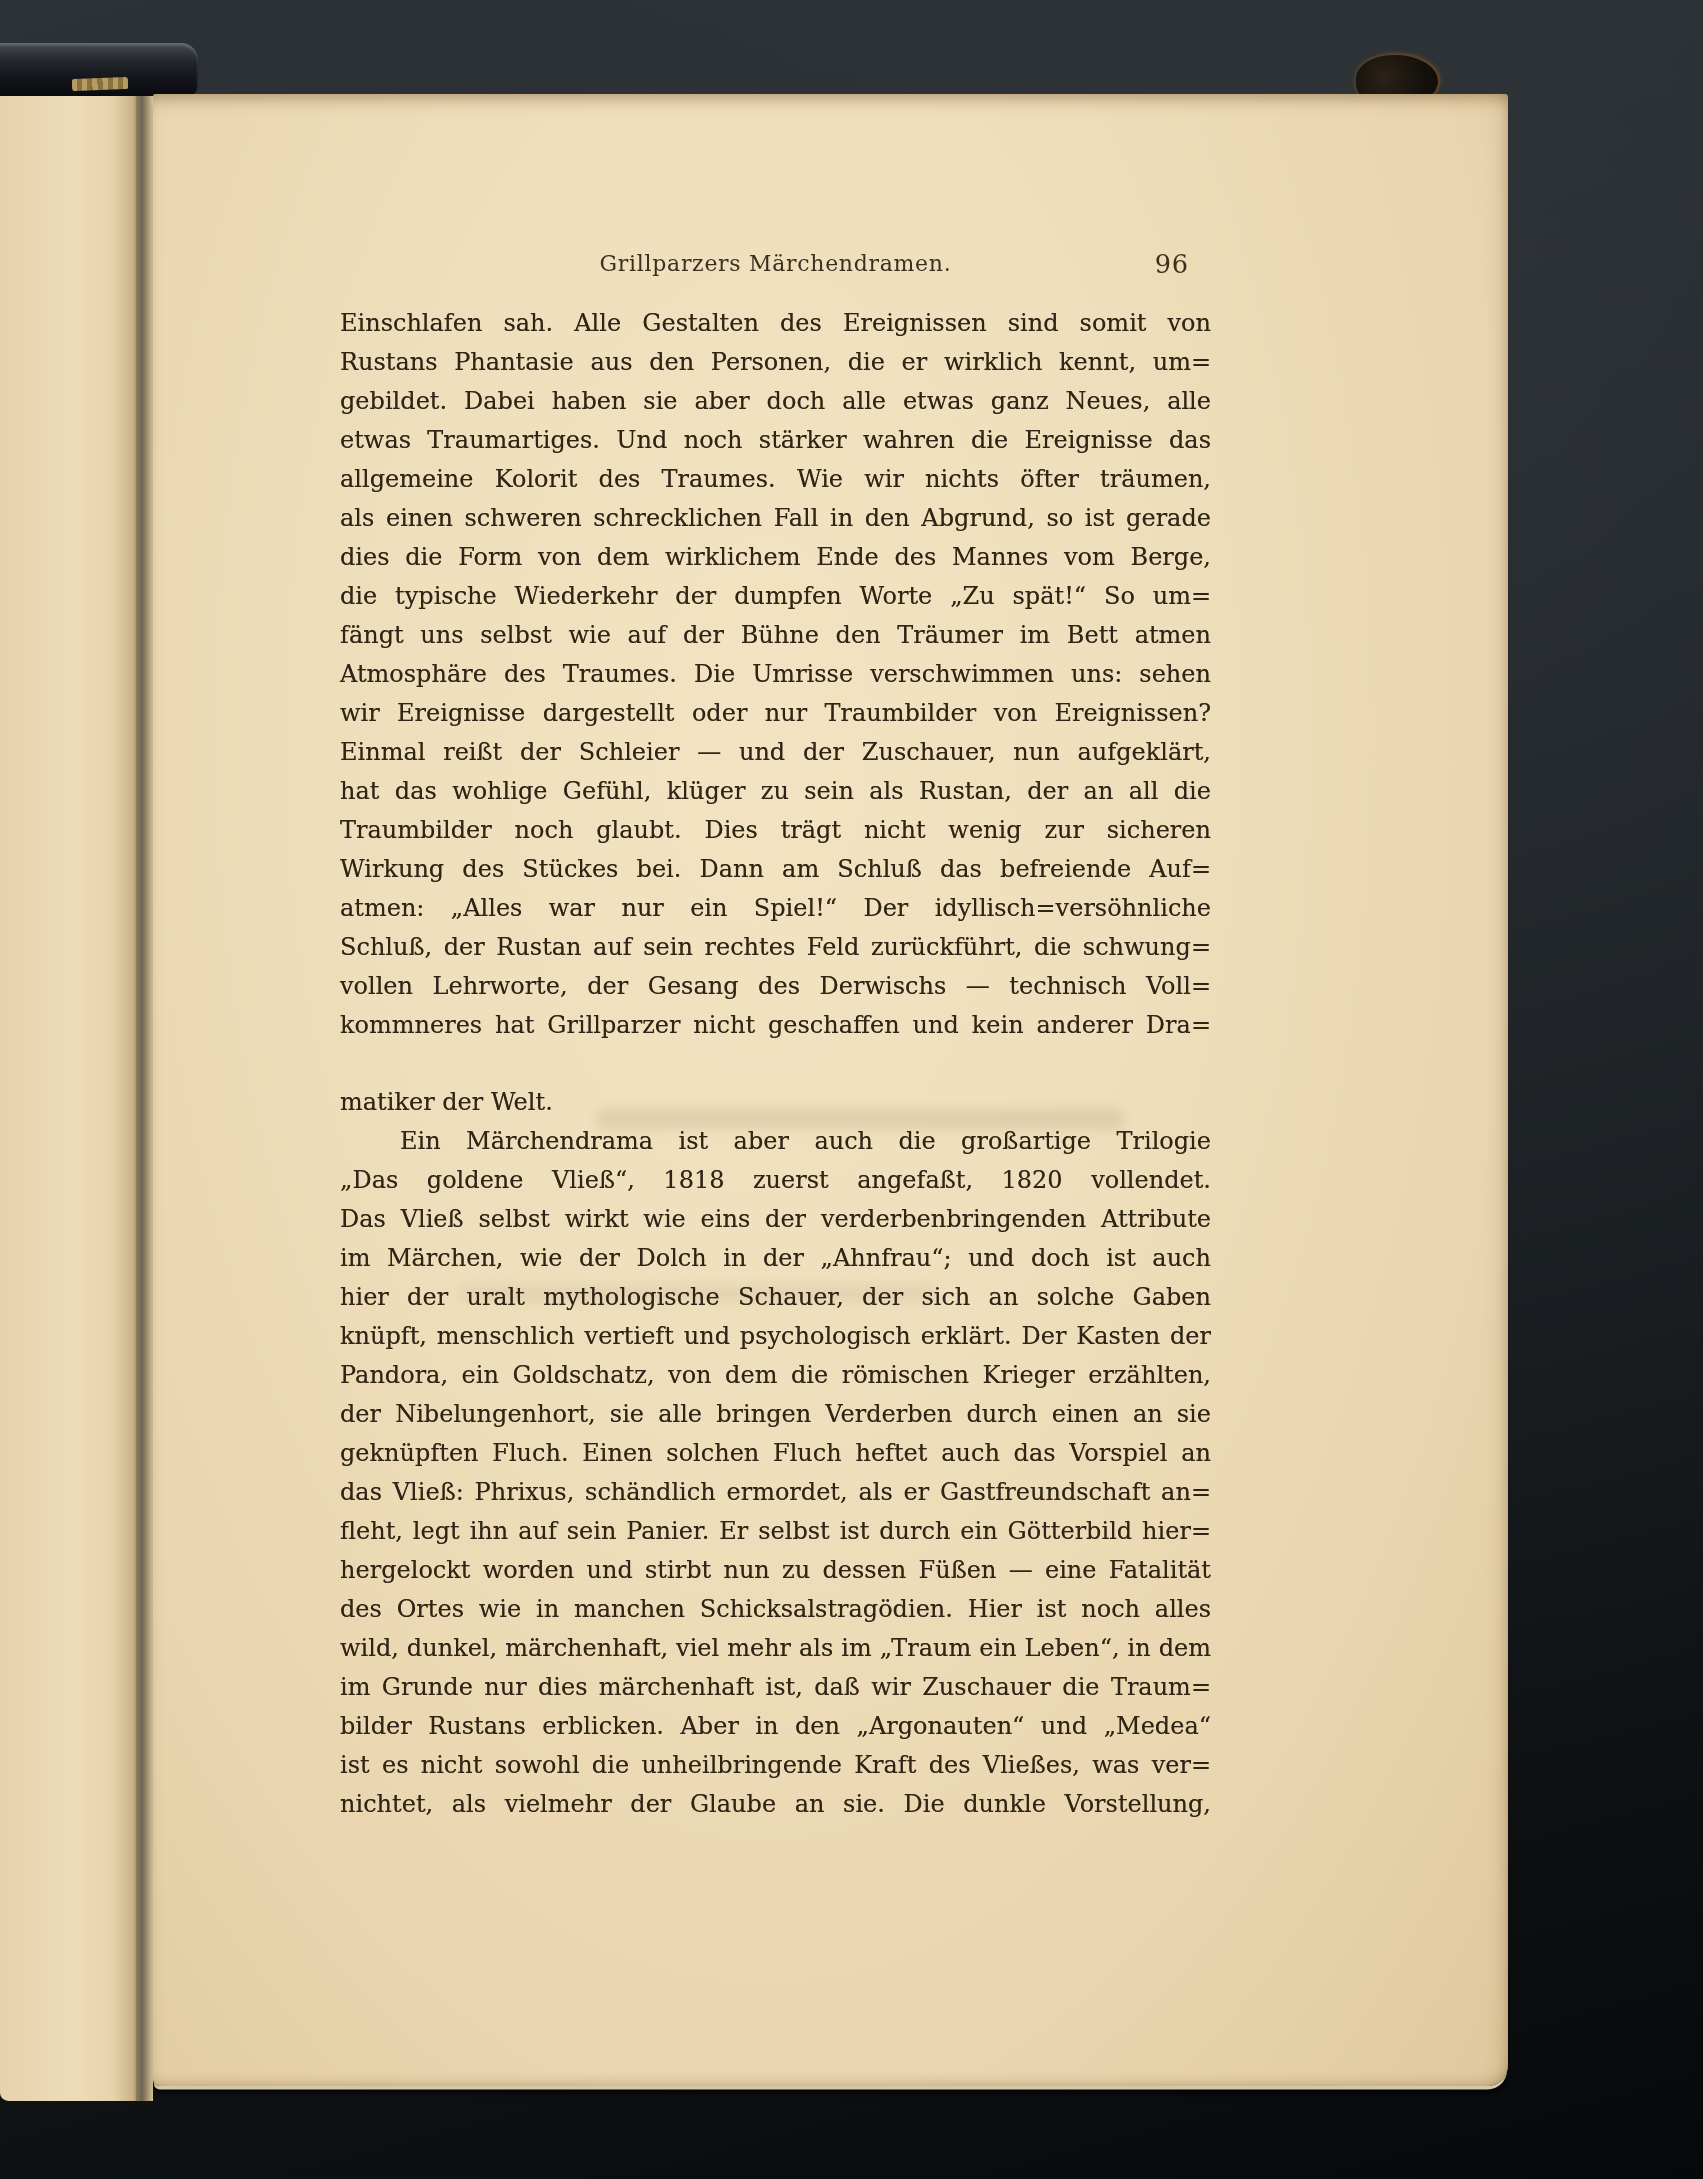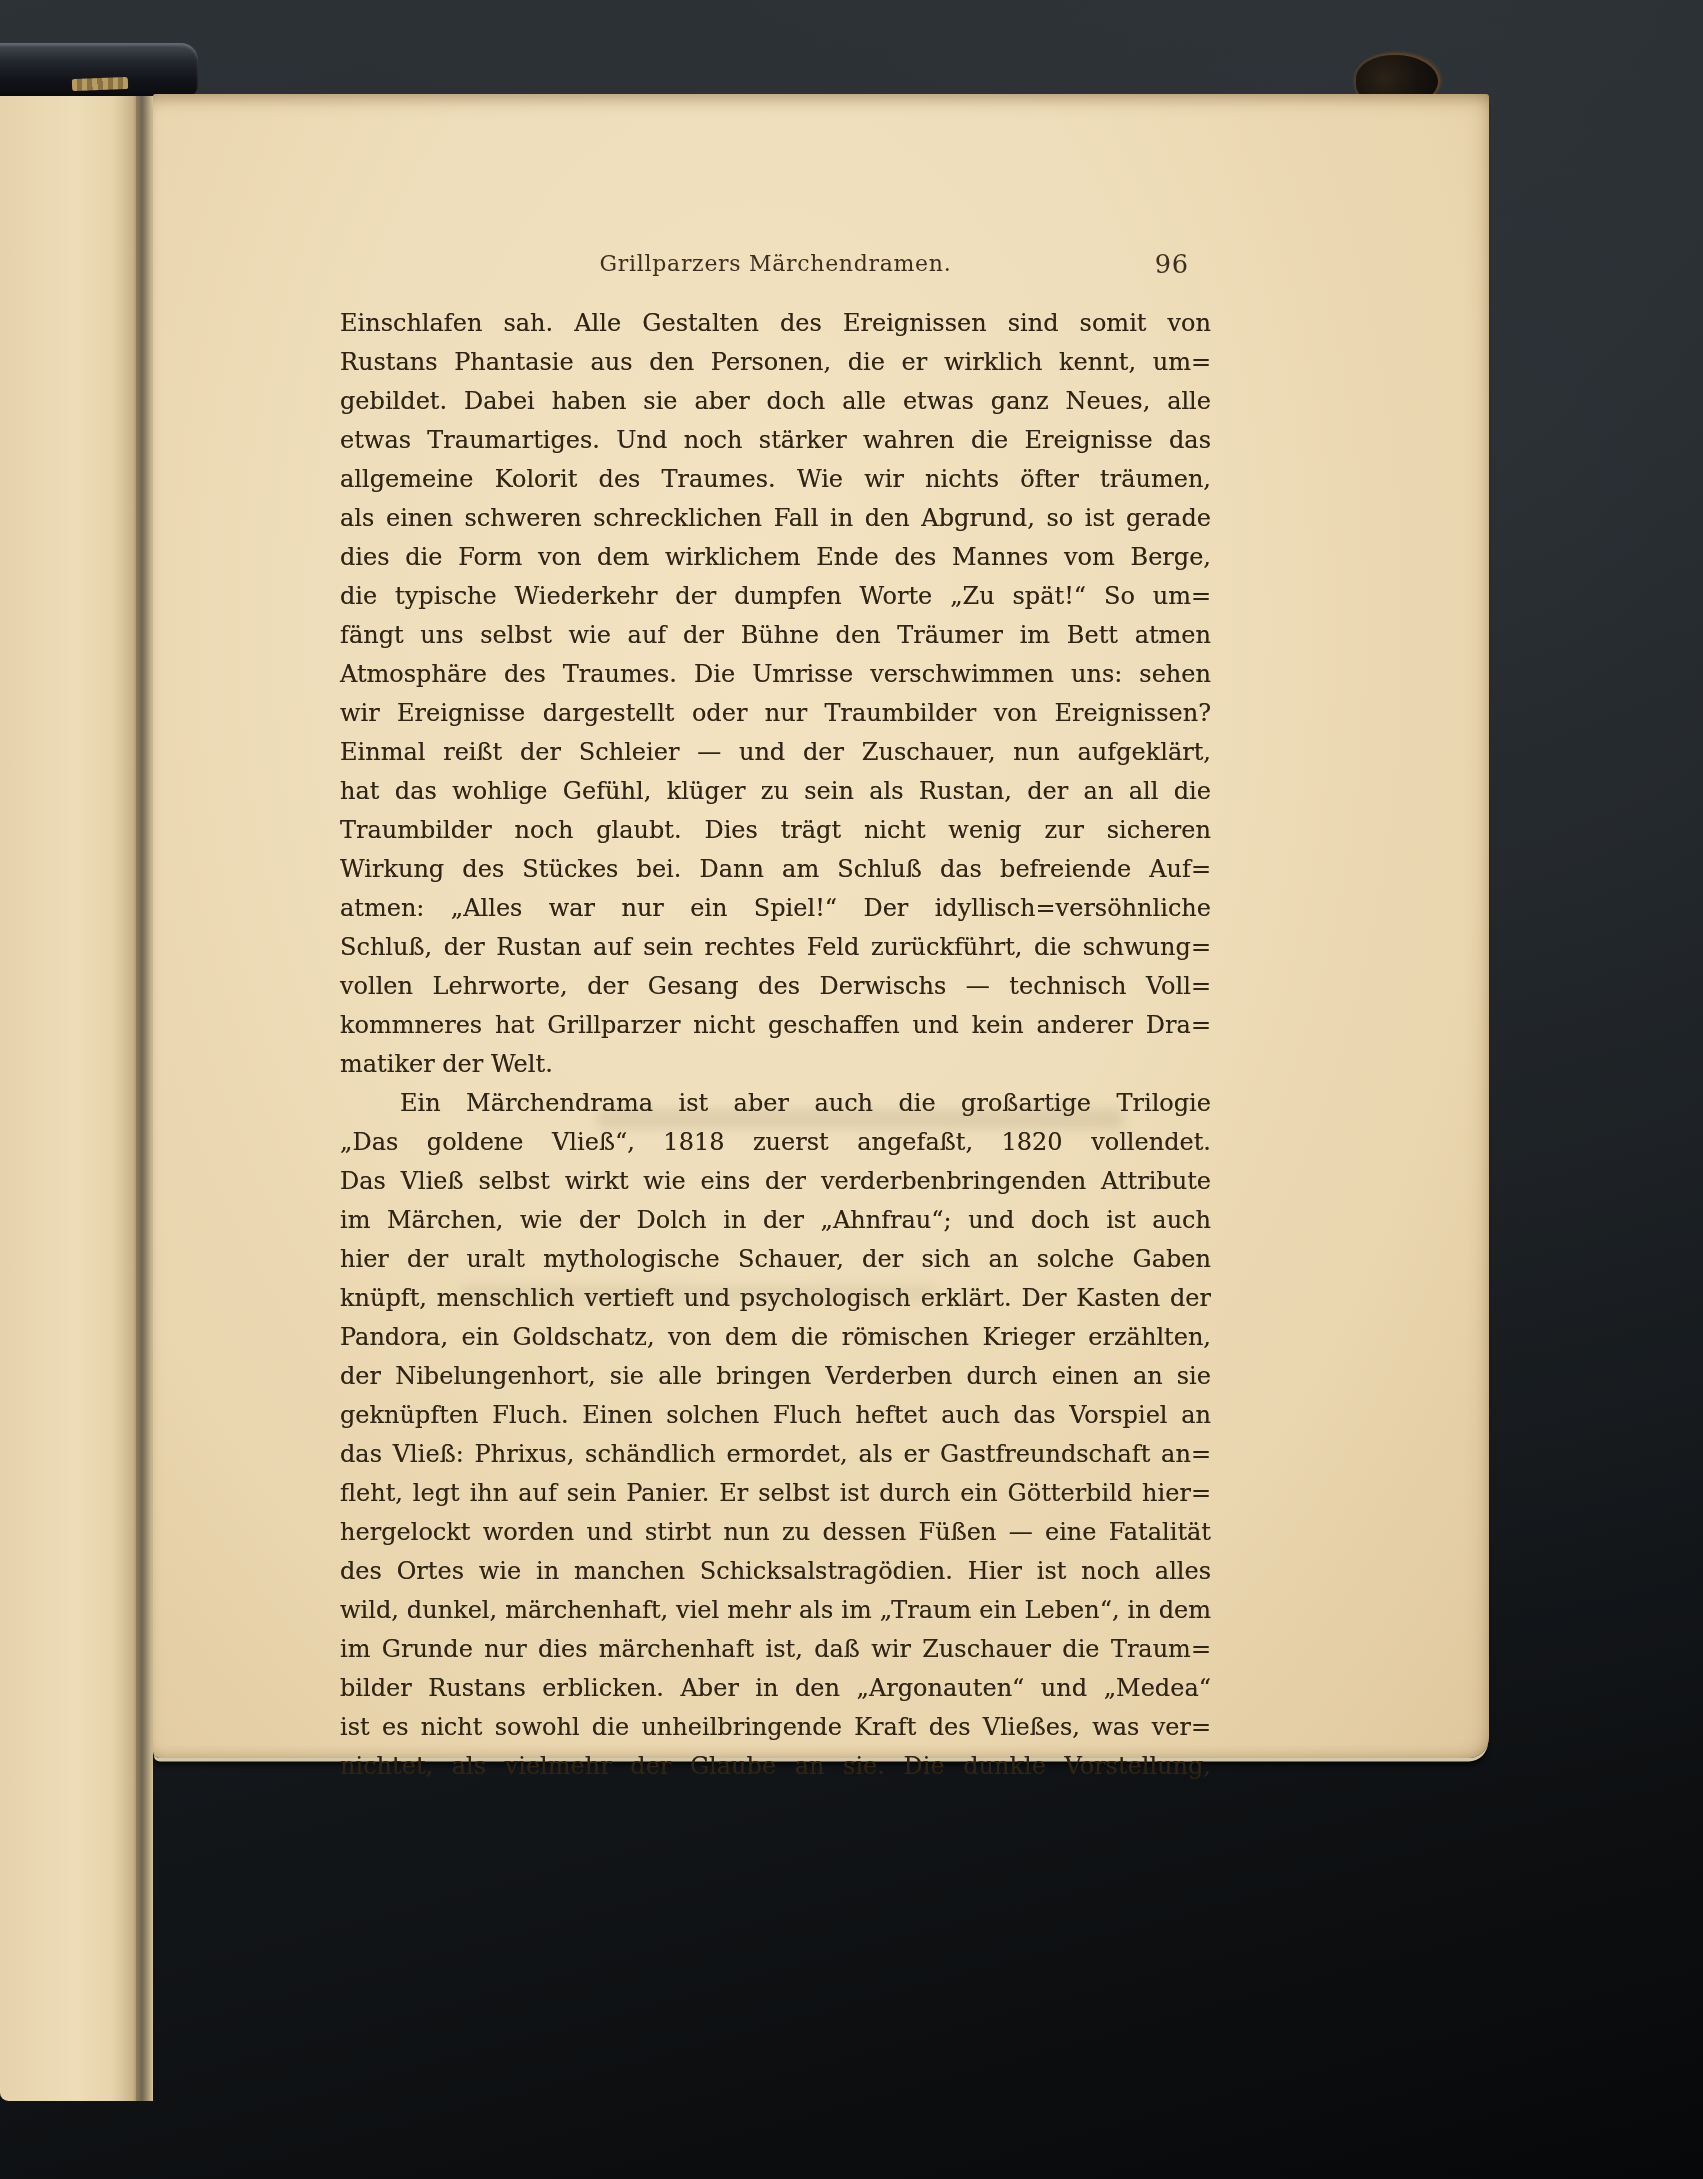--- a/index.html
+++ b/index.html
@@ -17,30 +17,31 @@
     position:absolute;left:0;top:90px;width:138px;height:2011px;
     background:linear-gradient(90deg,#e6d2ad 0%,#eedcb8 55%,#e7d3ab 82%,#c9b38a 96%,#a28a63 100%);
     border-radius:3.4px 0 0 8.5px;
   }
   .gutter{
     position:absolute;left:136px;top:90px;width:17px;height:2011px;
     background:linear-gradient(90deg,#8f7e5d 0%,#6e6654 35%,#9c8e6d 65%,#d6c59e 100%);
   }
   
   .page{
-    position:absolute;left:153px;top:94px;width:1336px;height:1664px;
+    position:absolute;left:153px;top:94px;width:1336px;height:1992px;
     background:
       radial-gradient(ellipse at 45% 32%, #f3e3c2 0%, #efdebb 40%, #e9d5ae 72%, #e0c89d 100%);
     border-radius:2.6px 3.4px 20.4px 6.8px;
     box-shadow:
       inset 0 13.6px 19px -12px rgba(95,64,22,.5),
       inset -10.2px 0 24px -13.6px rgba(90,58,20,.38),
       inset 0 -8.5px 13.6px -10.2px rgba(95,64,22,.35),
       0 4.3px 0 -0.9px #d5c8aa,
       0 10.2px 5.1px -3.4px rgba(0,0,0,.7);
+    padding-left: 19px;
   }
   
   .cover-tl{
     position:absolute;left:-20.4px;top:43px;width:218px;height:53px;
     border-radius:8.5px 17px 10.2px 6.8px;
     background:linear-gradient(180deg,#474c53 0%,#23262c 35%,#121419 70%,#0a0b0f 100%);
     box-shadow:inset 0 2.6px 2.6px rgba(160,168,178,.35);
   }
   .headband{
     position:absolute;left:72px;top:78px;width:56px;height:12px;
@@ -68,21 +69,21 @@
   .text-block{
     position:absolute;left:187px;top:210px;width:871px;
     color:#2f2415;font-size:24px;line-height:39px;
   }
   .line{
     text-align:justify;
     text-align-last:justify;
     white-space:normal;
     text-shadow:0 0 0.4px rgba(47,36,21,.55);
   }
-  .line.last{text-align-last:left;}
+  .line.last{text-align-last:left;margin-top:38px;}
   .line.indent{text-indent:60px;}
   
   .smudge{
     position:absolute;background:rgba(118,106,74,.14);filter:blur(5.1px);border-radius:8.5px;
   }
   .smudge.s1{left:443px;top:1015px;width:528px;height:20.4px;}
   .smudge.s2{left:307px;top:1191px;width:477px;height:17px;opacity:.7;}
 </style>
 </head>
 <body>

